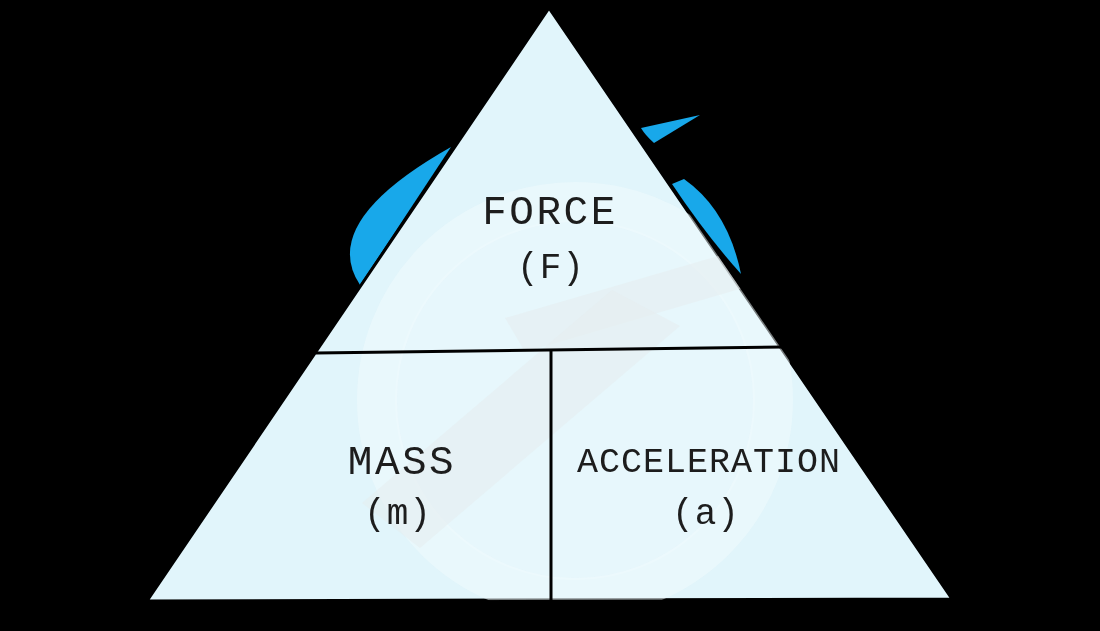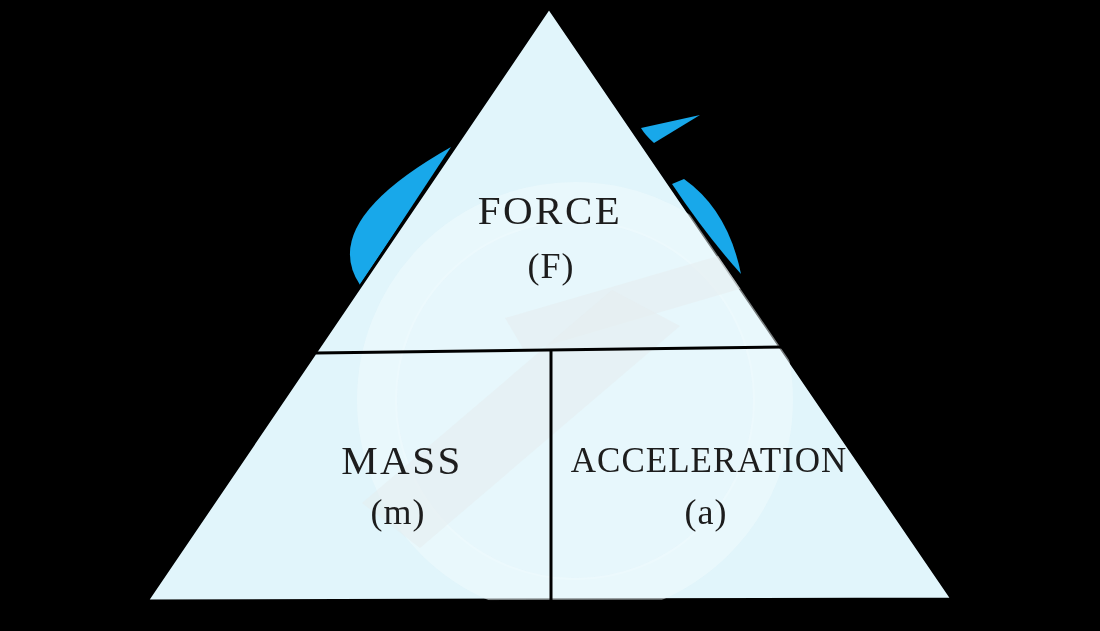--- a/index.html
+++ b/index.html
@@ -5,21 +5,21 @@
   html, body {
     margin: 0;
     padding: 0;
     background: #000;
   }
   .stage {
     position: relative;
     width: 1100px;
     height: 626px;
     overflow: hidden;
-    font-family: Liberation Serif, serif;
+    font-family: Liberation Mono, monospace;
   }
   svg { display: block; }
   .lbl-lg {
     font-size: 41px;
     letter-spacing: 2.5px;
     font-weight: 400;
   }
   .lbl-md {
     font-size: 35px;
     letter-spacing: 1px;

